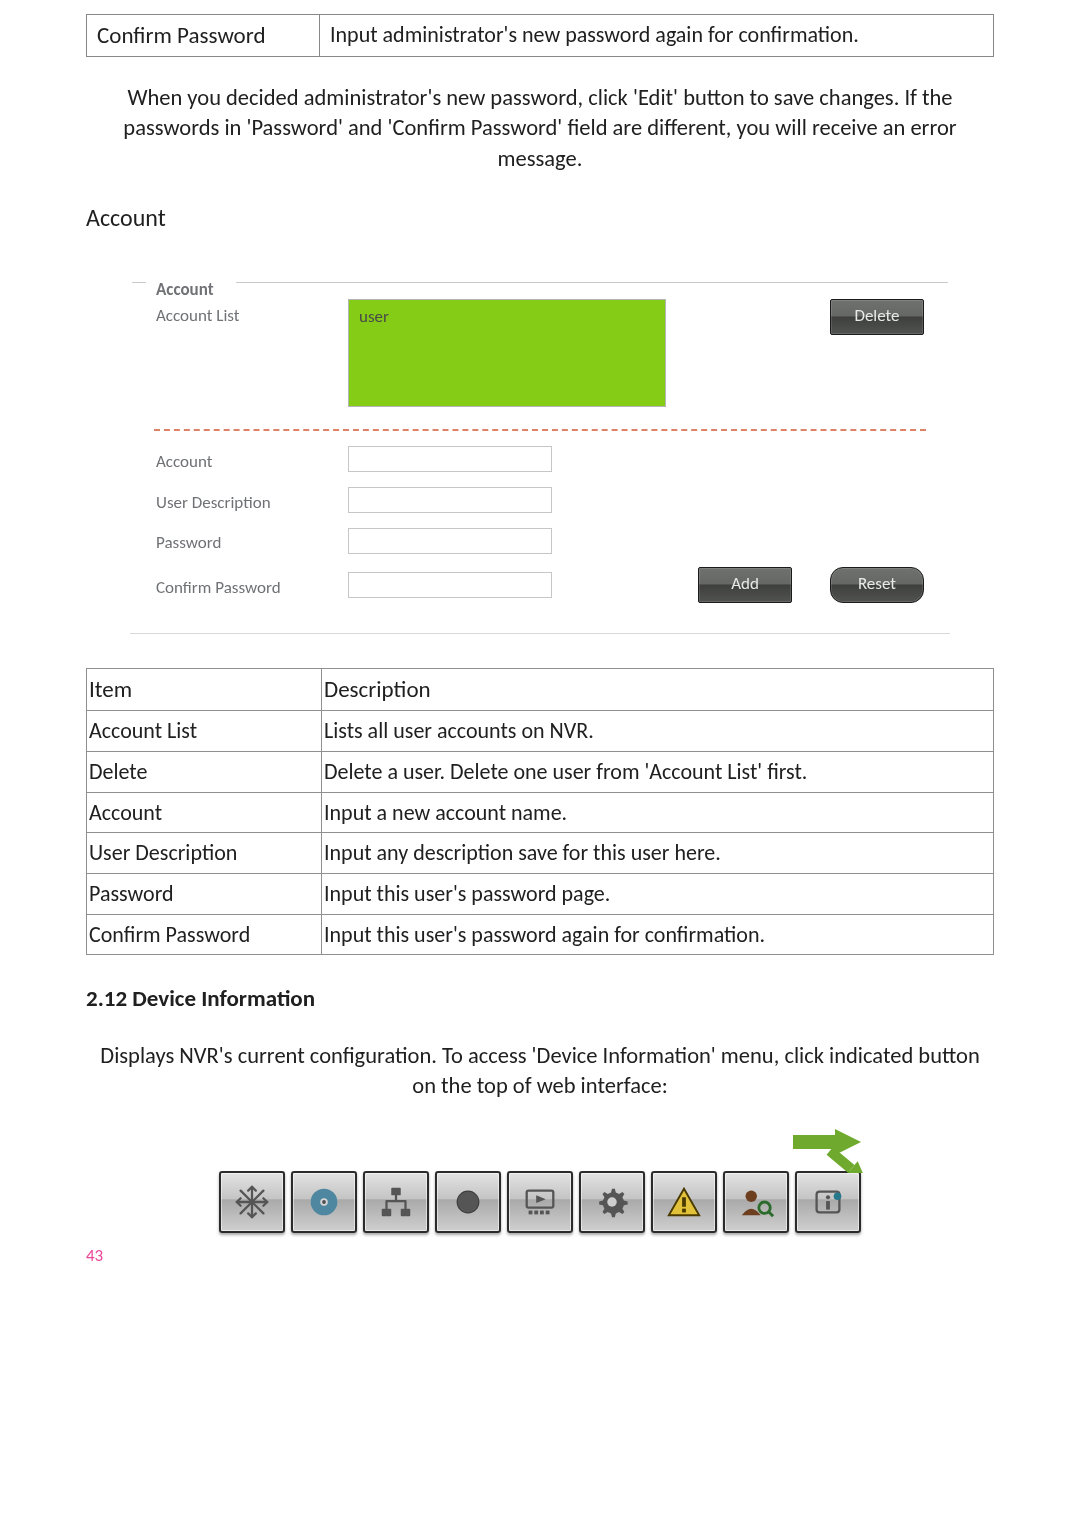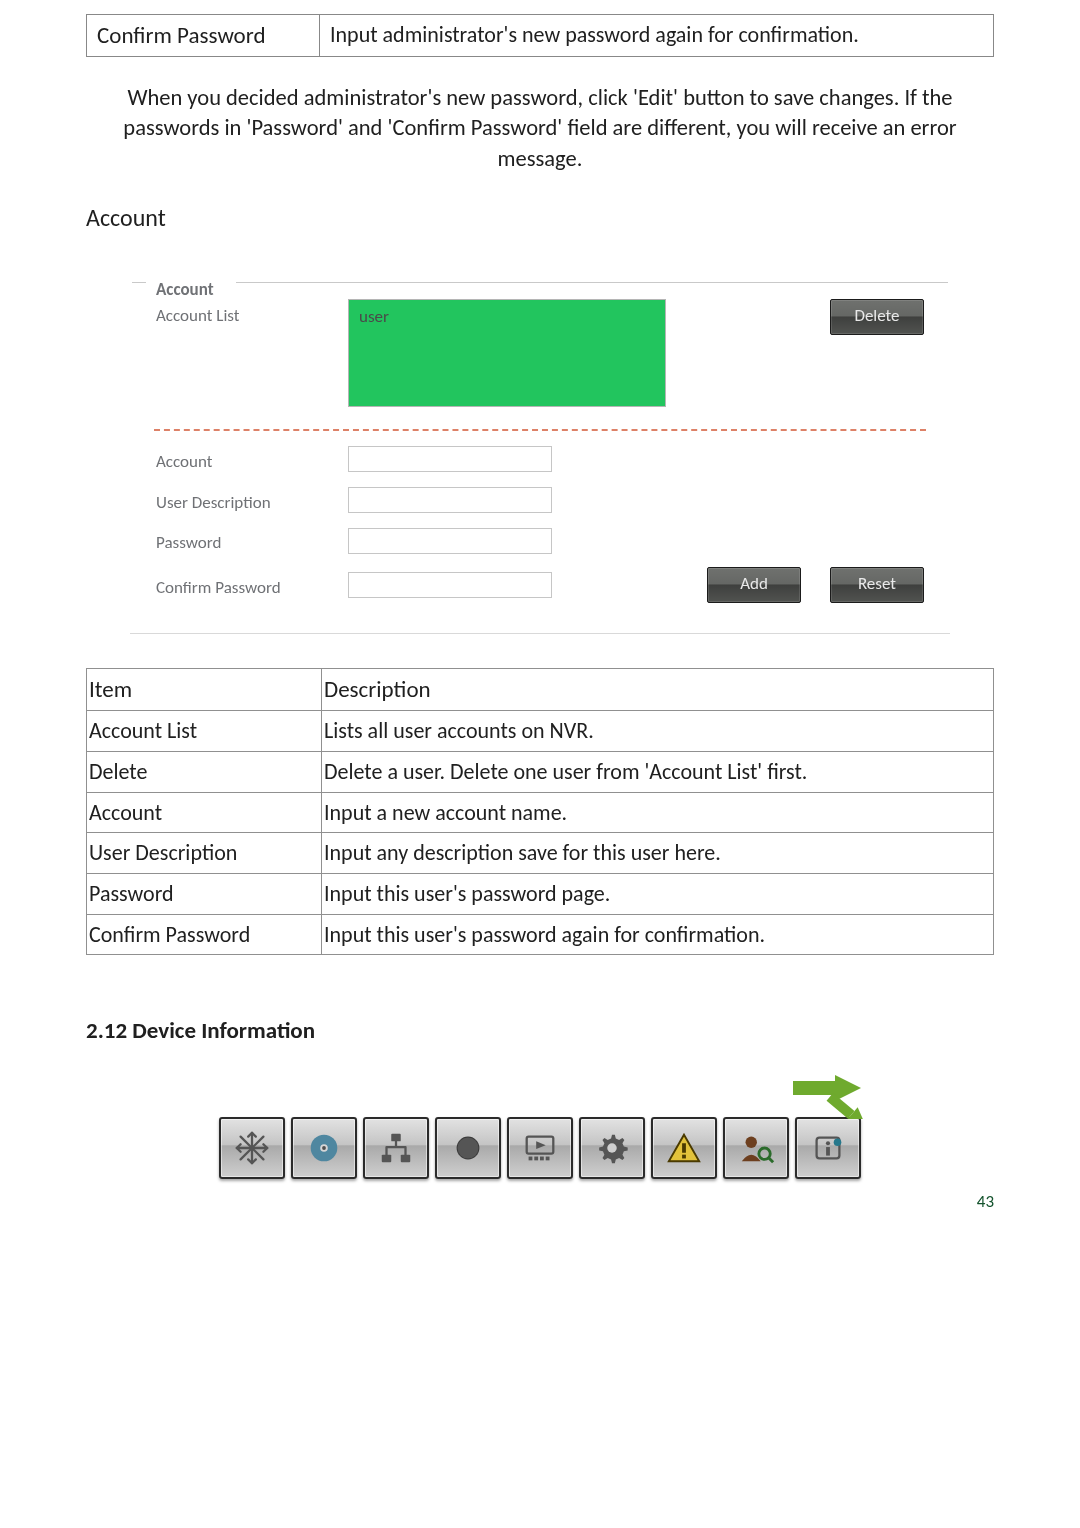--- a/index.html
+++ b/index.html
@@ -90,21 +90,21 @@
     font-size:17px;
     padding-top:6px;
   }
   .listbox {
     width:300px;
     min-height:96px;
     border:1px solid #b5b5b5;
     font-size:17px;
     color:#4a4a4a;
     padding:5px 8px;
-    background:#22c55e;
+    background:#84cc16;
   }
   .listbox .opt { padding:1px 2px; }
   .btn {
     display:inline-block;
     min-width:92px;
     padding:5px 0 6px 0;
     text-align:center;
     color:var(--btn-ink);
     font-size:17px;
     border:1px solid var(--btn-edge);
@@ -126,39 +126,39 @@
   .finput {
     border:1px solid #c6c6c6;
     width:190px;
     height:24px;
     background:#fff;
     font-size:15px;
     padding:0 6px;
   }
   .form-last { display:flex; align-items:center; gap:22px; margin-top:12px; }
   .form-last .spacer { flex:1; }
-  .btn + .btn { margin-left:7px; }
+  .btn + .btn { margin-left:16px;border-radius:13px; }
 
   
   table.desc {
     width:100%;
     border-collapse: collapse;
     margin-top:4px;
   }
   table.desc td, table.desc th {
     border:1px solid #909090;
     padding:5px 2px;
     font-size:22px;
     text-align:left;
     font-weight:400;
   }
   table.desc th { font-size:23px; }
   table.desc td.k { width:230px; }
 
-  .h-section { font-weight:700; font-size:23px; margin-top:60px; }
+  .h-section { font-weight:700; font-size:23px; margin-top:28px; }
 
   
   .toolbar-wrap { margin-top:32px; display:flex; justify-content:center; }
   .toolbar {
     position:relative;
     display:flex;
     gap:0;
     padding-top:38px; 
   }
   .arrow {
@@ -181,23 +181,23 @@
     align-items:center;
     justify-content:center;
     margin-right:6px;
   }
   .tbtn:last-child { margin-right:0; }
   .tbtn svg { width:38px; height:38px; }
   .icon-fill { fill:#555; }
   .icon-stroke { stroke:#555; fill:none; stroke-width:2.4; stroke-linecap:round; stroke-linejoin:round; }
 
   .pagenum {
-    text-align:right;
-    font-size:17px;
-    color:#14532d;
+    text-align:left;
+    font-size:17px;
+    color:#ec4899;
     margin-top:12px;
   }
 </style>
 </head>
 <body>
 
 <div class="page">
 
   <table class="mini">
     <tbody>
@@ -278,20 +278,21 @@
     <tr>
       <td class="k">Confirm Password</td>
       <td>Input this user's password again for confirmation.</td>
     </tr>
   </tbody>
     </table>
 
 
   <div class="h-section">2.12 Device Information</div>
 
+  <p class="para">Displays NVR's current configuration. To access 'Device Information' menu, click indicated button on the top of web interface:</p>
 
   <div class="toolbar-wrap">
     <div class="toolbar">
 
       <svg class="arrow" viewBox="0 0 74 46">
         <path d="M4 8 L46 8 L46 22 L4 22 Z" fill="var(--arrow)"></path>
         <path d="M46 2 L72 15 L46 28 Z" fill="var(--arrow)"></path>
         <g transform="translate(44,20) rotate(40)">
           <path d="M0 0 L28 0 L28 10 L0 10 Z" fill="var(--arrow)"></path>
           <path d="M28 -5 L48 5 L28 15 Z" fill="var(--arrow)"></path>

